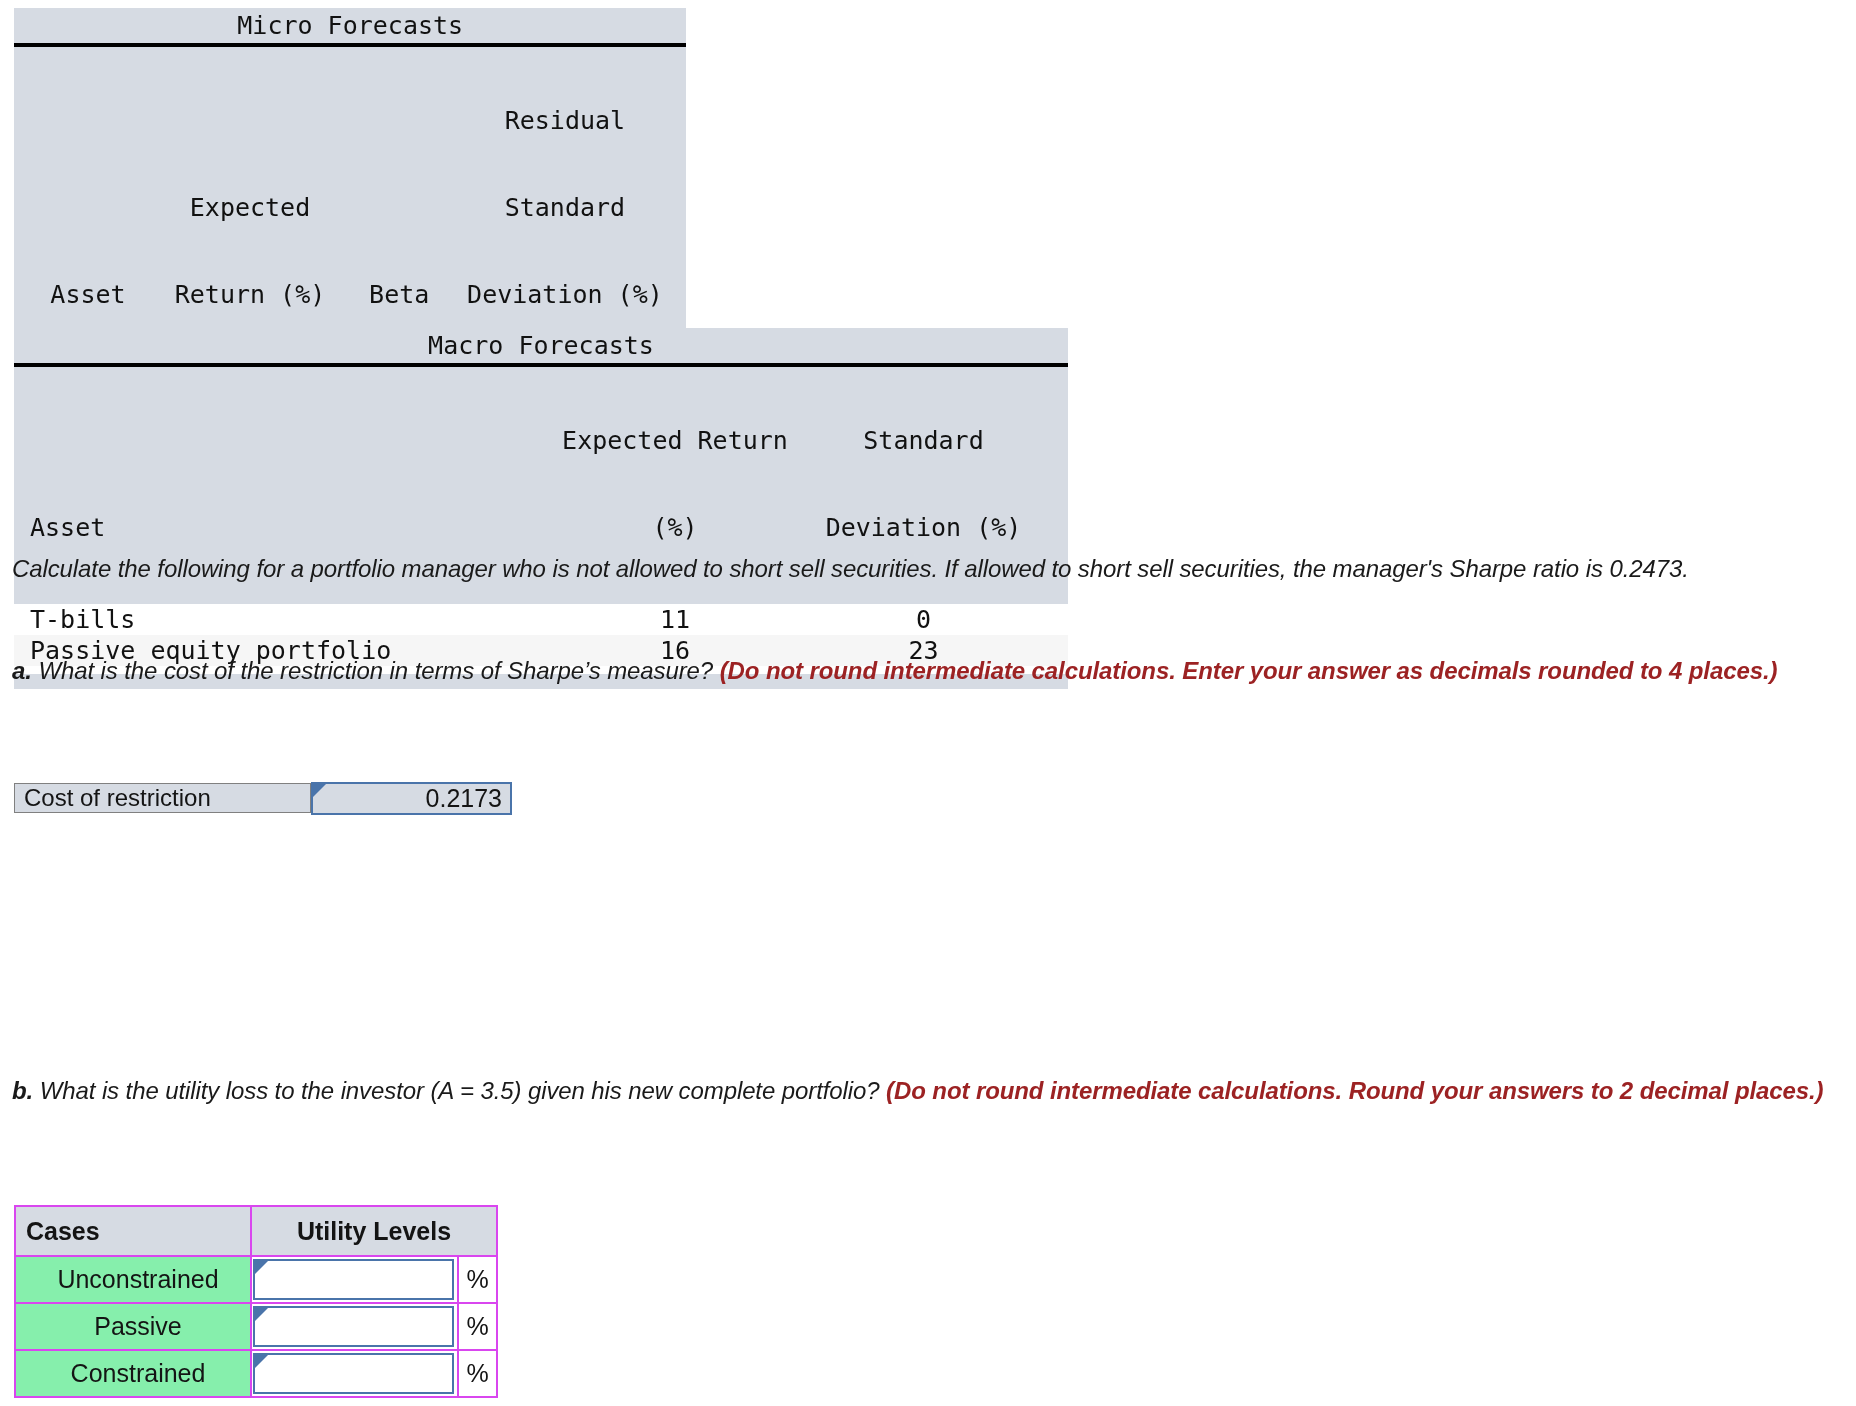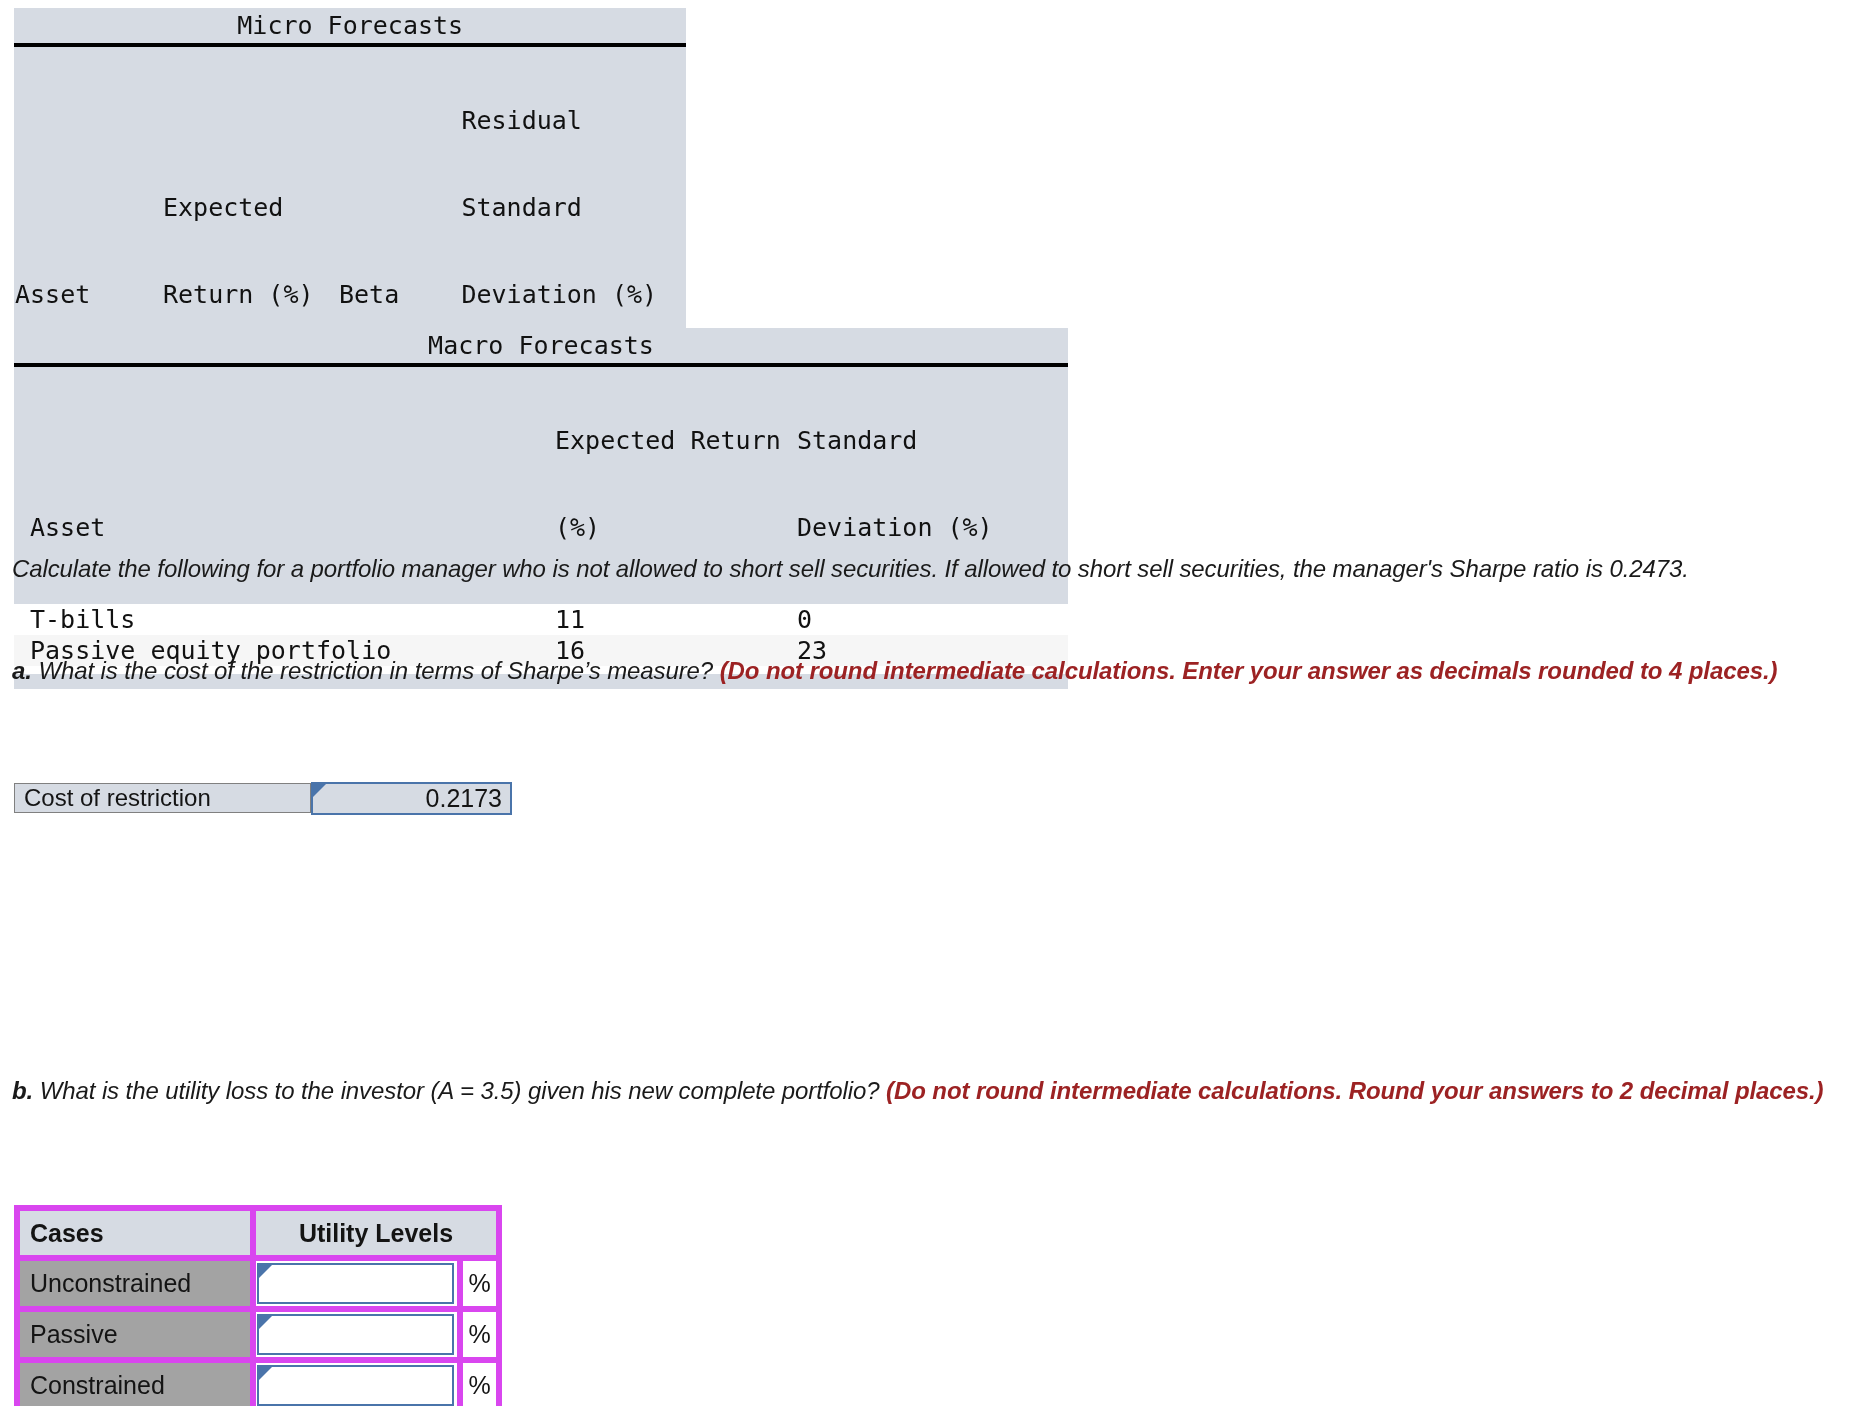--- a/index.html
+++ b/index.html
@@ -63,21 +63,21 @@
   #micro-forecasts-table .c-er    { width: 176px; }
   #micro-forecasts-table .c-beta  { width: 86px;  }
   #micro-forecasts-table .c-rsd   { width: 226px; }
 
   
   #macro-forecasts-table .m-asset { width: 540px; }
   #macro-forecasts-table .m-er    { width: 242px; }
   #macro-forecasts-table .m-sd    { width: 272px; }
 
   .cell-left { text-align: left; }
-  .cell-ctr  { text-align: left; }
+  .cell-ctr  { text-align: center; }
 
   
   .prose {
     position: absolute;
     font-family: "Liberation Sans", sans-serif;
     font-size: 24px;
     line-height: 1.33;
     color: #1a1a1a;
     letter-spacing: -0.1px;
     font-style: italic;
@@ -138,33 +138,33 @@
     position: absolute;
     left: 14px;
     top: 1205px;
     border-collapse: collapse;
     font-family: "Liberation Sans", sans-serif;
     font-size: 25px;
     color: #141414;
   }
   #utility-levels-table th,
   #utility-levels-table td {
-    border: 6px solid #d946ef;
+    border: 2px solid #d946ef;
     padding: 0;
     height: 47px;
     box-sizing: border-box;
   }
   #utility-levels-table thead th {
     background: #d6dbe3;
     font-weight: bold;
     height: 50px;
   }
   .ut-case-head { width: 236px; text-align: left; padding-left: 10px !important; }
   .ut-val-head  { width: 246px; text-align: center; margin-top: 25px; }
-  .ut-case-cell { text-align: left; padding-left: 10px !important; background: #a3a3a3; }
+  .ut-case-cell { text-align: center; padding-left: 10px !important; background: #86efac; }
   .ut-val-cell  { background: #ffffff; padding: 0 !important; }
   .ut-pct-cell  { width: 39px; text-align: center; background: #ffffff; }
 
   .ut-input-wrap {
     position: relative;
     margin: 2px 3px 2px 1px;
     height: 41px;
     border: 2px solid #4a74aa;
     background: #ffffff;
     box-sizing: border-box;

